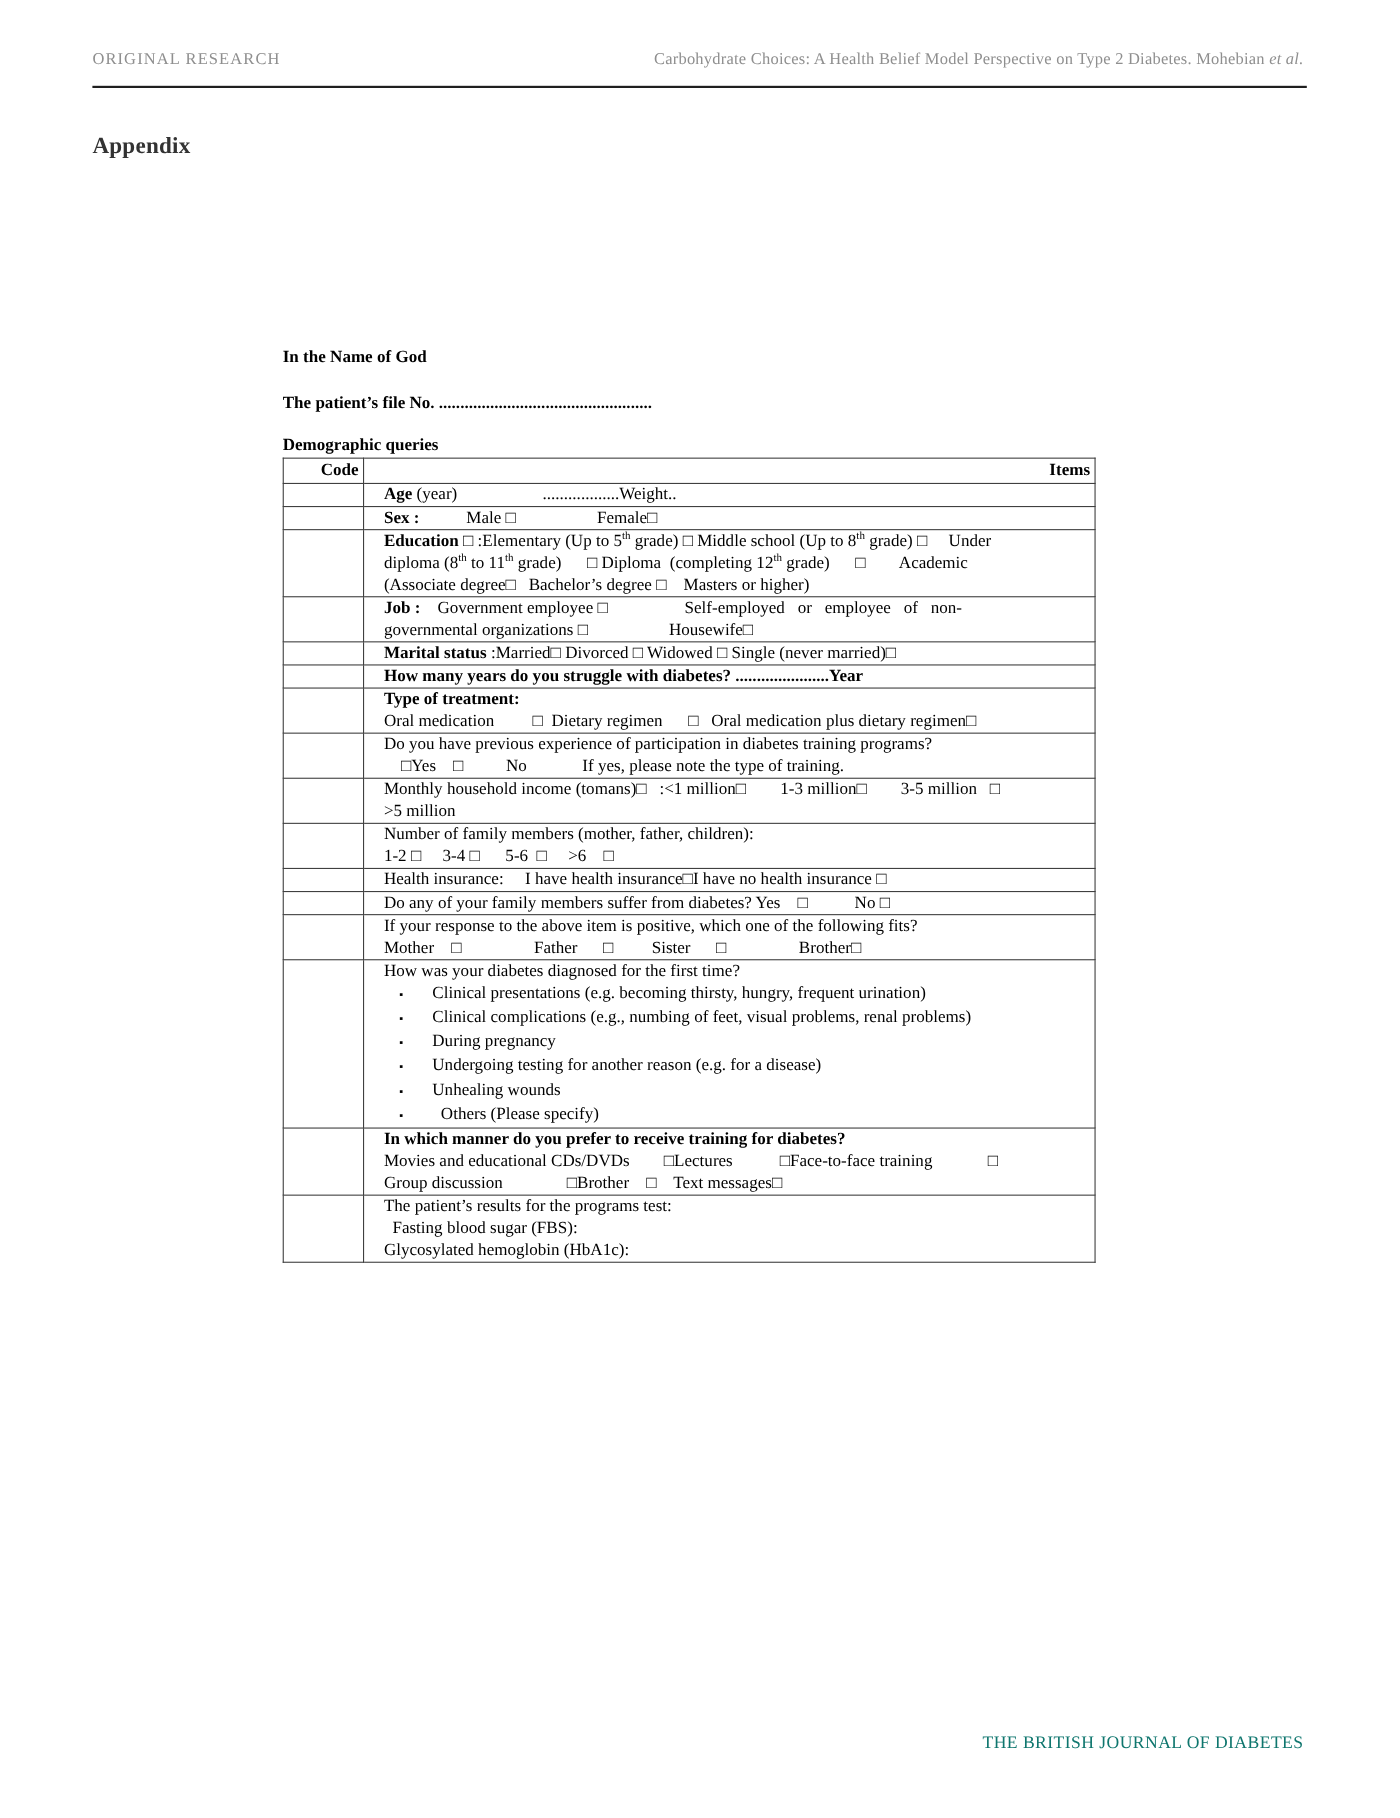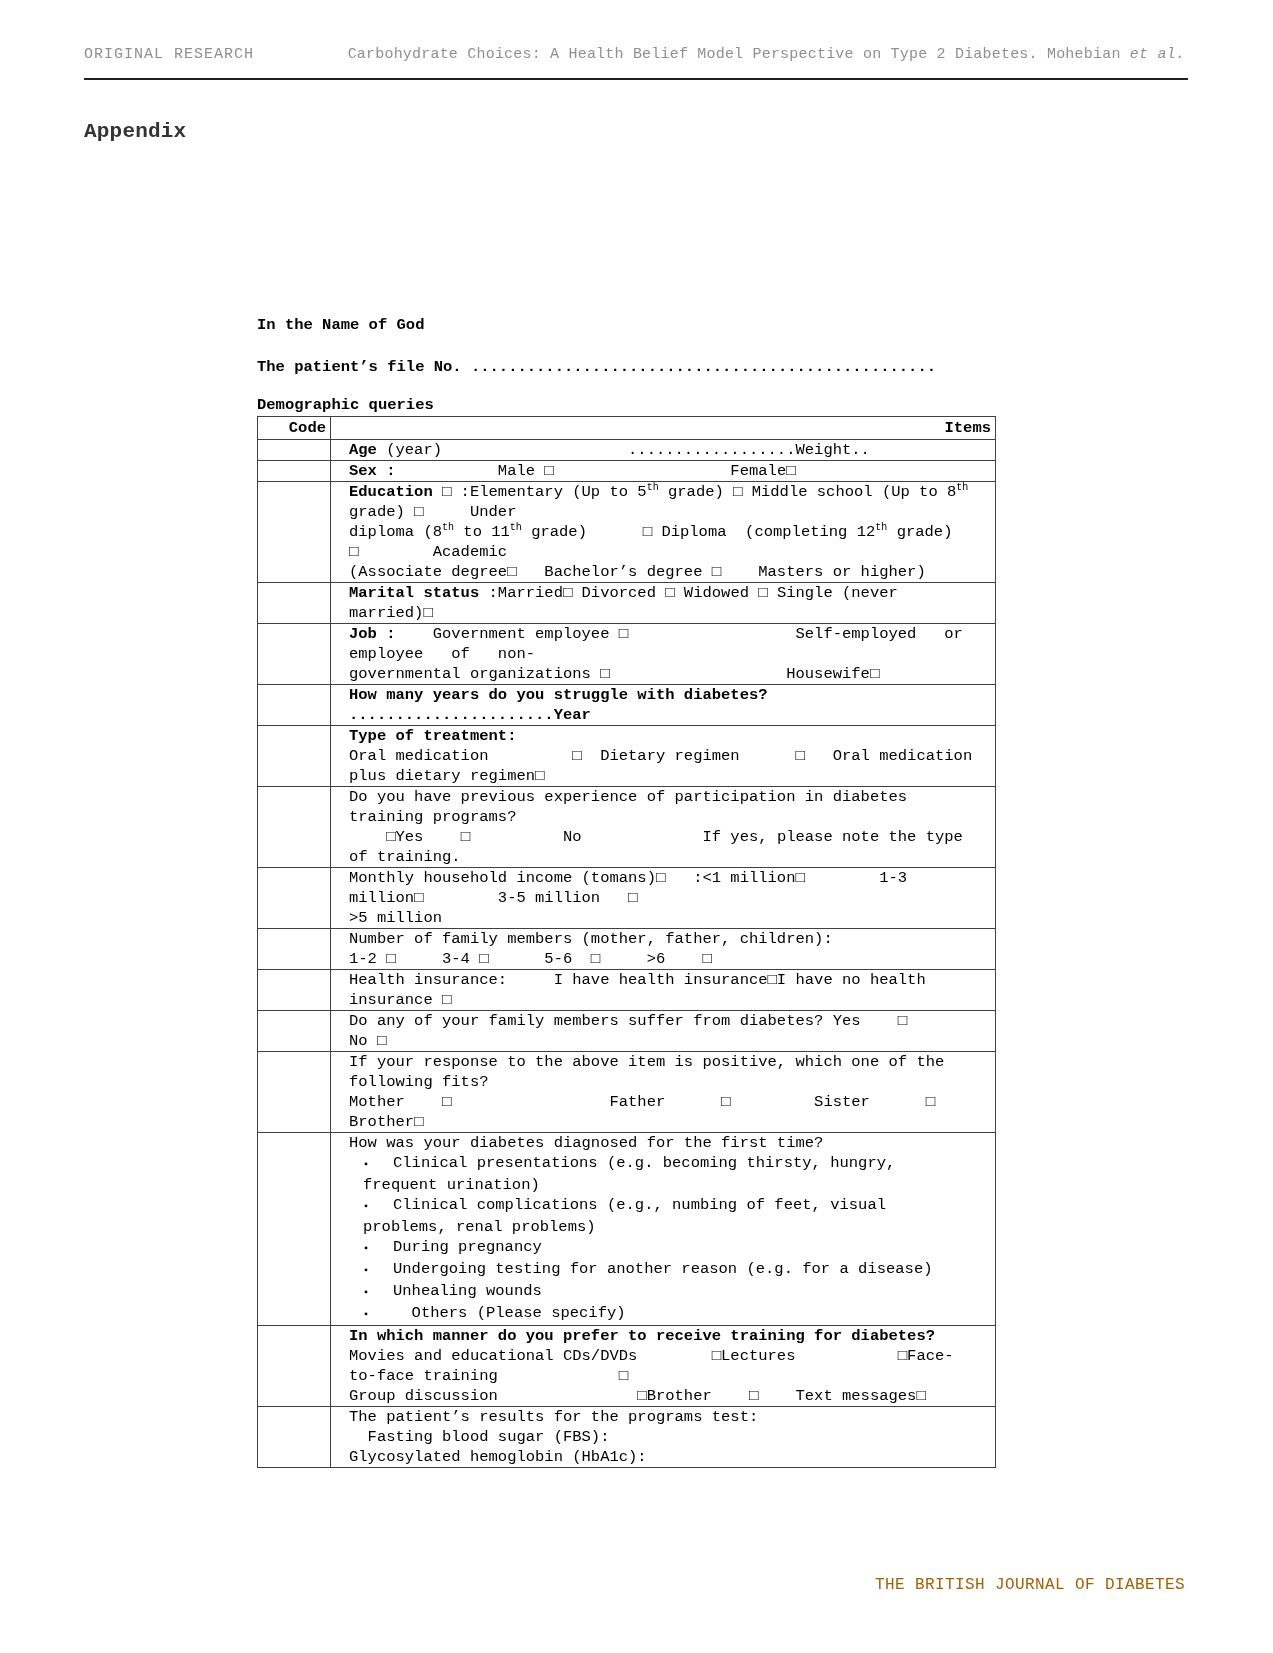--- a/index.html
+++ b/index.html
@@ -1,18 +1,18 @@
 <!DOCTYPE html>
 <html><head>
 <meta charset="utf-8">
 <style>
   html,body { margin:0; padding:0; background:#ffffff; }
   .page {
     position:relative; width:1273px; height:1653px; background:#ffffff;
-    font-family:Liberation Mono, monospace; color:#000; overflow:hidden;
+    font-family:Liberation Serif, serif; color:#000; overflow:hidden;
   }
   .page-header {
     position:absolute; left:84px; right:88px; top:46px;
     display:flex; justify-content:space-between; align-items:baseline;
     font-size:15px; color:#8f8f8f;
   }
   .page-header .hleft { letter-spacing:1px; }
   .page-header .hright { letter-spacing:0.2px; }
   .page-header .hright i { font-style:italic; }
   .header-rule {
@@ -41,21 +41,21 @@
   table.demo th { font-weight:bold; text-align:right; padding:1px 4px; }
   th.code-col, td.code-cell { width:64px; }
   th.code-col { text-align:center; }
   .line { white-space:pre-wrap; line-height:20px; min-height:20px; }
   .line .b { font-weight:bold; }
   .line sup { font-size:10px; line-height:0; vertical-align:super; }
   .line.bullet { padding-left:14px; }
   .bullet-marker { display:inline-block; width:30px; font-size:10px; }
   .page-footer {
     position:absolute; right:88px; top:1576px;
-    font-size:16px; color:#a16207; letter-spacing:0.4px;
+    font-size:16px; color:#0f766e; letter-spacing:0.4px;
   }
 </style>
 </head>
 <body>
 
 <div class="page">
 
   <div class="page-header">
     <span class="hleft">ORIGINAL RESEARCH</span>
     <span class="hright"><span>Carbohydrate Choices: A Health Belief Model Perspective on Type 2 Diabetes. Mohebian </span><i>et al.</i></span>
@@ -94,28 +94,28 @@
             <td class="code-cell"></td>
             <td class="items-cell">
               <div class="line"><span class="b">Education</span><span> □ :Elementary (Up to 5</span><sup>th</sup><span> grade) □ Middle school (Up to 8</span><sup>th</sup><span> grade) □     Under</span></div>
               <div class="line"><span>diploma (8</span><sup>th</sup><span> to 11</span><sup>th</sup><span> grade)      □ Diploma  (completing 12</span><sup>th</sup><span> grade)      □        Academic</span></div>
               <div class="line"><span>(Associate degree□   Bachelor’s degree □    Masters or higher)</span></div>
             </td>
           </tr>
           <tr>
             <td class="code-cell"></td>
             <td class="items-cell">
-              <div class="line"><span class="b">Marital status</span><span> :Married□ Divorced □ Widowed □ Single (never married)□</span></div>
-            </td>
-          </tr>
-          <tr>
-            <td class="code-cell"></td>
-            <td class="items-cell">
               <div class="line"><span class="b">Job :</span><span>    Government employee □                  Self-employed   or   employee   of   non-</span></div>
               <div class="line"><span>governmental organizations □                   Housewife□</span></div>
+            </td>
+          </tr>
+          <tr>
+            <td class="code-cell"></td>
+            <td class="items-cell">
+              <div class="line"><span class="b">Marital status</span><span> :Married□ Divorced □ Widowed □ Single (never married)□</span></div>
             </td>
           </tr>
           <tr>
             <td class="code-cell"></td>
             <td class="items-cell">
               <div class="line"><span class="b">How many years do you struggle with diabetes? ......................Year</span></div>
             </td>
           </tr>
           <tr>
             <td class="code-cell"></td>

